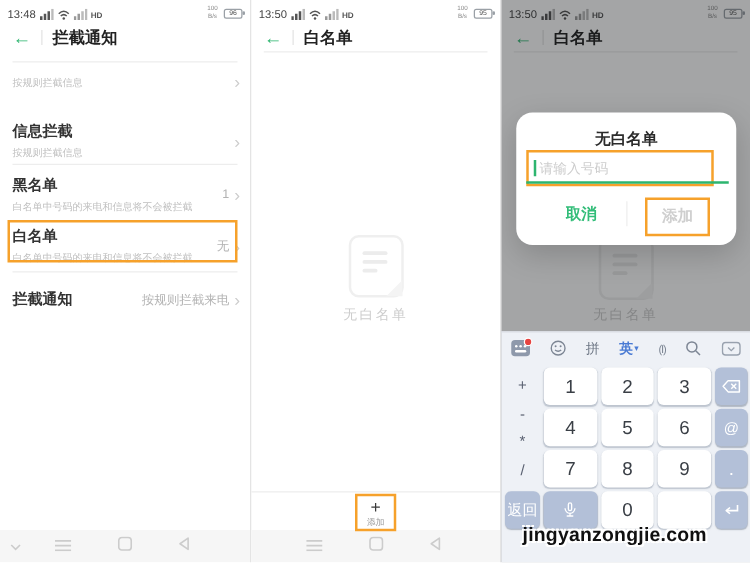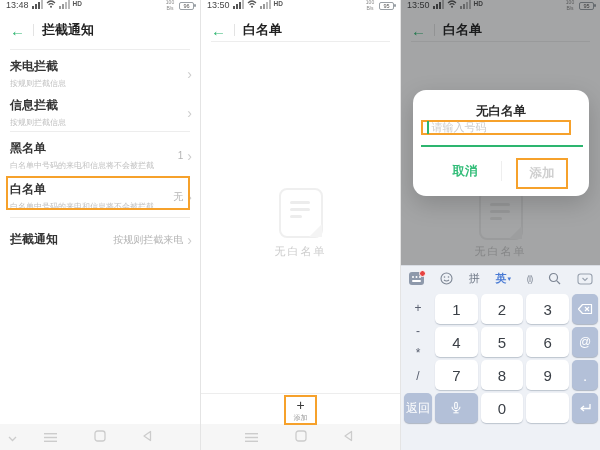--- a/index.html
+++ b/index.html
@@ -4,21 +4,21 @@
 <style>
   html,body{margin:0;padding:0;background:#fff;}
   body{width:600px;height:450px;position:relative;font-family:"Liberation Sans","DejaVu Sans",sans-serif;
        -webkit-font-smoothing:antialiased;}
   .p{position:absolute;top:0;width:200px;height:450px;background:#fff;overflow:hidden;box-sizing:border-box;}
   #p1{left:0;}
   #p2{left:200px;border-left:1px solid #e4e4e4;}
   #p3{left:400px;border-left:1px solid #e4e4e4;}
 
   
-  .sb{position:absolute;top:0;left:0;right:0;height:16px;display:flex;align-items:flex-start;
+  .sb{position:absolute;top:0;left:0;right:0;height:16px;display:flex;align-items:flex-end;
       padding:0 6px;gap:3px;font-size:9px;color:#454545;}
   .sb svg{display:block;}
   .hdtxt{font-size:6.5px;font-weight:bold;color:#555;}
   .sbr{margin-left:auto;display:flex;align-items:center;gap:3px;}
   .netspeed{font-size:5px;line-height:1.1;color:#8a8a8a;width:12px;text-align:center;}
   .batt{position:relative;width:15px;height:8px;border:1px solid #9aa0a6;border-radius:2px;
         font-size:5.5px;color:#555;display:flex;align-items:center;justify-content:center;box-sizing:border-box;}
   .batt::after{content:'';position:absolute;right:-3px;top:1.5px;width:2px;height:3px;background:#9aa0a6;border-radius:1px;}
 
   
@@ -60,21 +60,21 @@
           box-sizing:border-box;background:#fff;display:flex;flex-direction:column;align-items:center;
           justify-content:center;z-index:2;}
   .addplus{font-size:14px;color:#3a3a3a;line-height:1;}
   .addlabel{font-size:7px;color:#999;margin-top:1px;}
 
   
   .dim{position:absolute;inset:0;background:rgba(15,18,22,.38);z-index:5;}
   .dlg{position:absolute;left:12px;top:90px;width:176px;height:106px;background:#fff;border-radius:13px;
        z-index:10;box-shadow:0 8px 24px rgba(0,0,0,.18);}
   .dtitle{position:absolute;top:13px;left:0;right:0;text-align:center;font-size:12.5px;font-weight:bold;color:#2b2b2b;}
-  .dinputbox{position:absolute;left:8px;top:30px;width:150px;height:15px;border:2px solid #f6a12b;
+  .dinputbox{position:absolute;left:8px;top:30px;width:150px;height:29px;border:2px solid #f6a12b;
              box-sizing:border-box;display:flex;align-items:center;padding-left:4px;}
   .caret{width:1.5px;height:13px;background:#2db56f;margin-right:3px;}
   .dph{font-size:11px;color:#cdcdcd;}
   .dunderline{position:absolute;left:8px;top:55px;width:162px;height:1.5px;background:#2db56f;}
   .dcancel{position:absolute;left:28px;top:73px;width:48px;text-align:center;font-size:12.5px;font-weight:bold;color:#33bd79;}
   .dvert{position:absolute;left:88px;top:71px;width:1px;height:20px;background:#eee;}
   .dconfbox{position:absolute;left:103px;top:68px;width:52px;height:31px;border:2px solid #f6a12b;
             box-sizing:border-box;display:flex;align-items:center;justify-content:center;}
   .dconfirm{font-size:12.5px;font-weight:bold;color:#cfcfcf;}
 
@@ -143,21 +143,20 @@
   </div>
   <div class="hdr">
     <span class="back">←</span>
     <span class="hsep"></span>
     <span class="htitle">拦截通知</span>
   </div>
   <div class="hr" style="top:49px;"></div>
 
   <div class="item" style="top:58px;">
     <div class="itexts">
-      <div class="ititle">来电拦截</div>
       <div class="isub">按规则拦截信息</div>
     </div>
     <span class="chev">›</span>
   </div>
 
   <div class="item" style="top:97px;">
     <div class="itexts">
       <div class="ititle">信息拦截</div>
       <div class="isub">按规则拦截信息</div>
     </div>
@@ -420,13 +419,14 @@
       <div class="key"></div>
       <div class="key skey">
           <svg width="14" height="12" viewBox="0 0 14 12">
             <path d="M12 2 V6.5 H3.5" fill="none" stroke="#fff" stroke-width="1.3"></path>
             <path d="M6 4 L3 6.5 L6 9" fill="none" stroke="#fff" stroke-width="1.3" stroke-linejoin="round"></path>
           </svg>
         </div>
     </div>
   </div>
 
+  <div class="wm2">jingyanzongjie.com</div>
 </div>
 
 </body></html>

